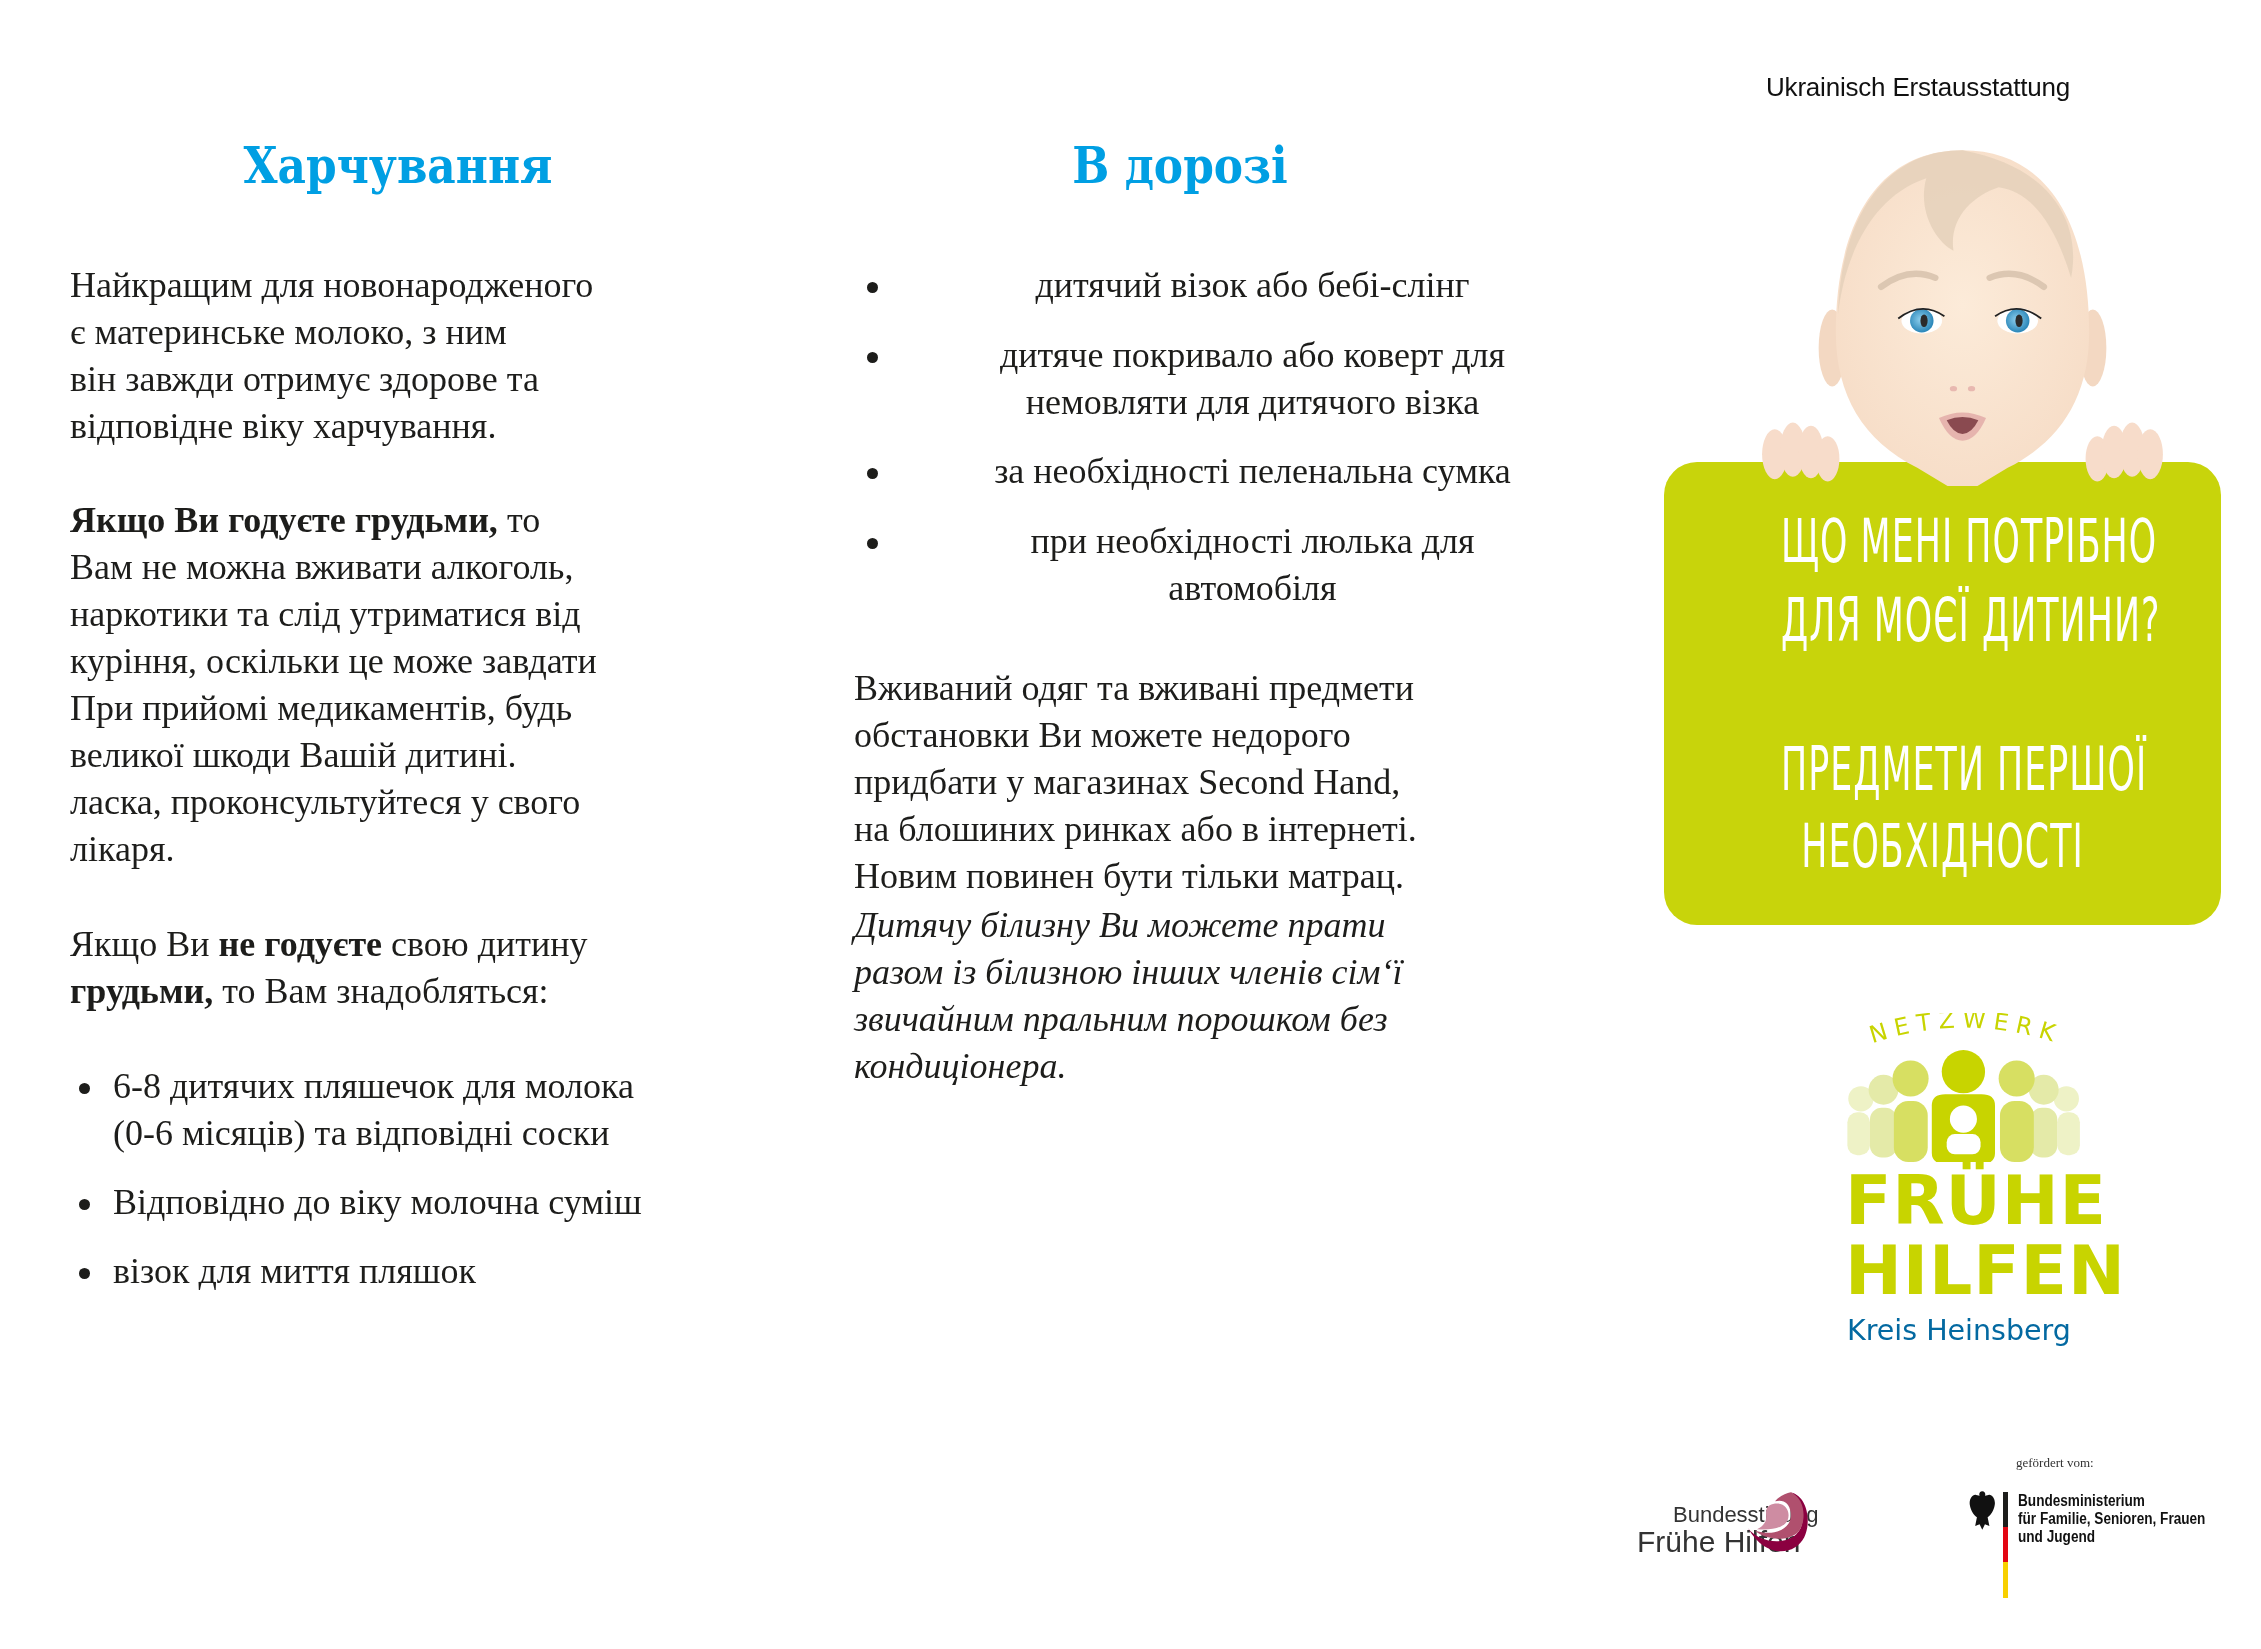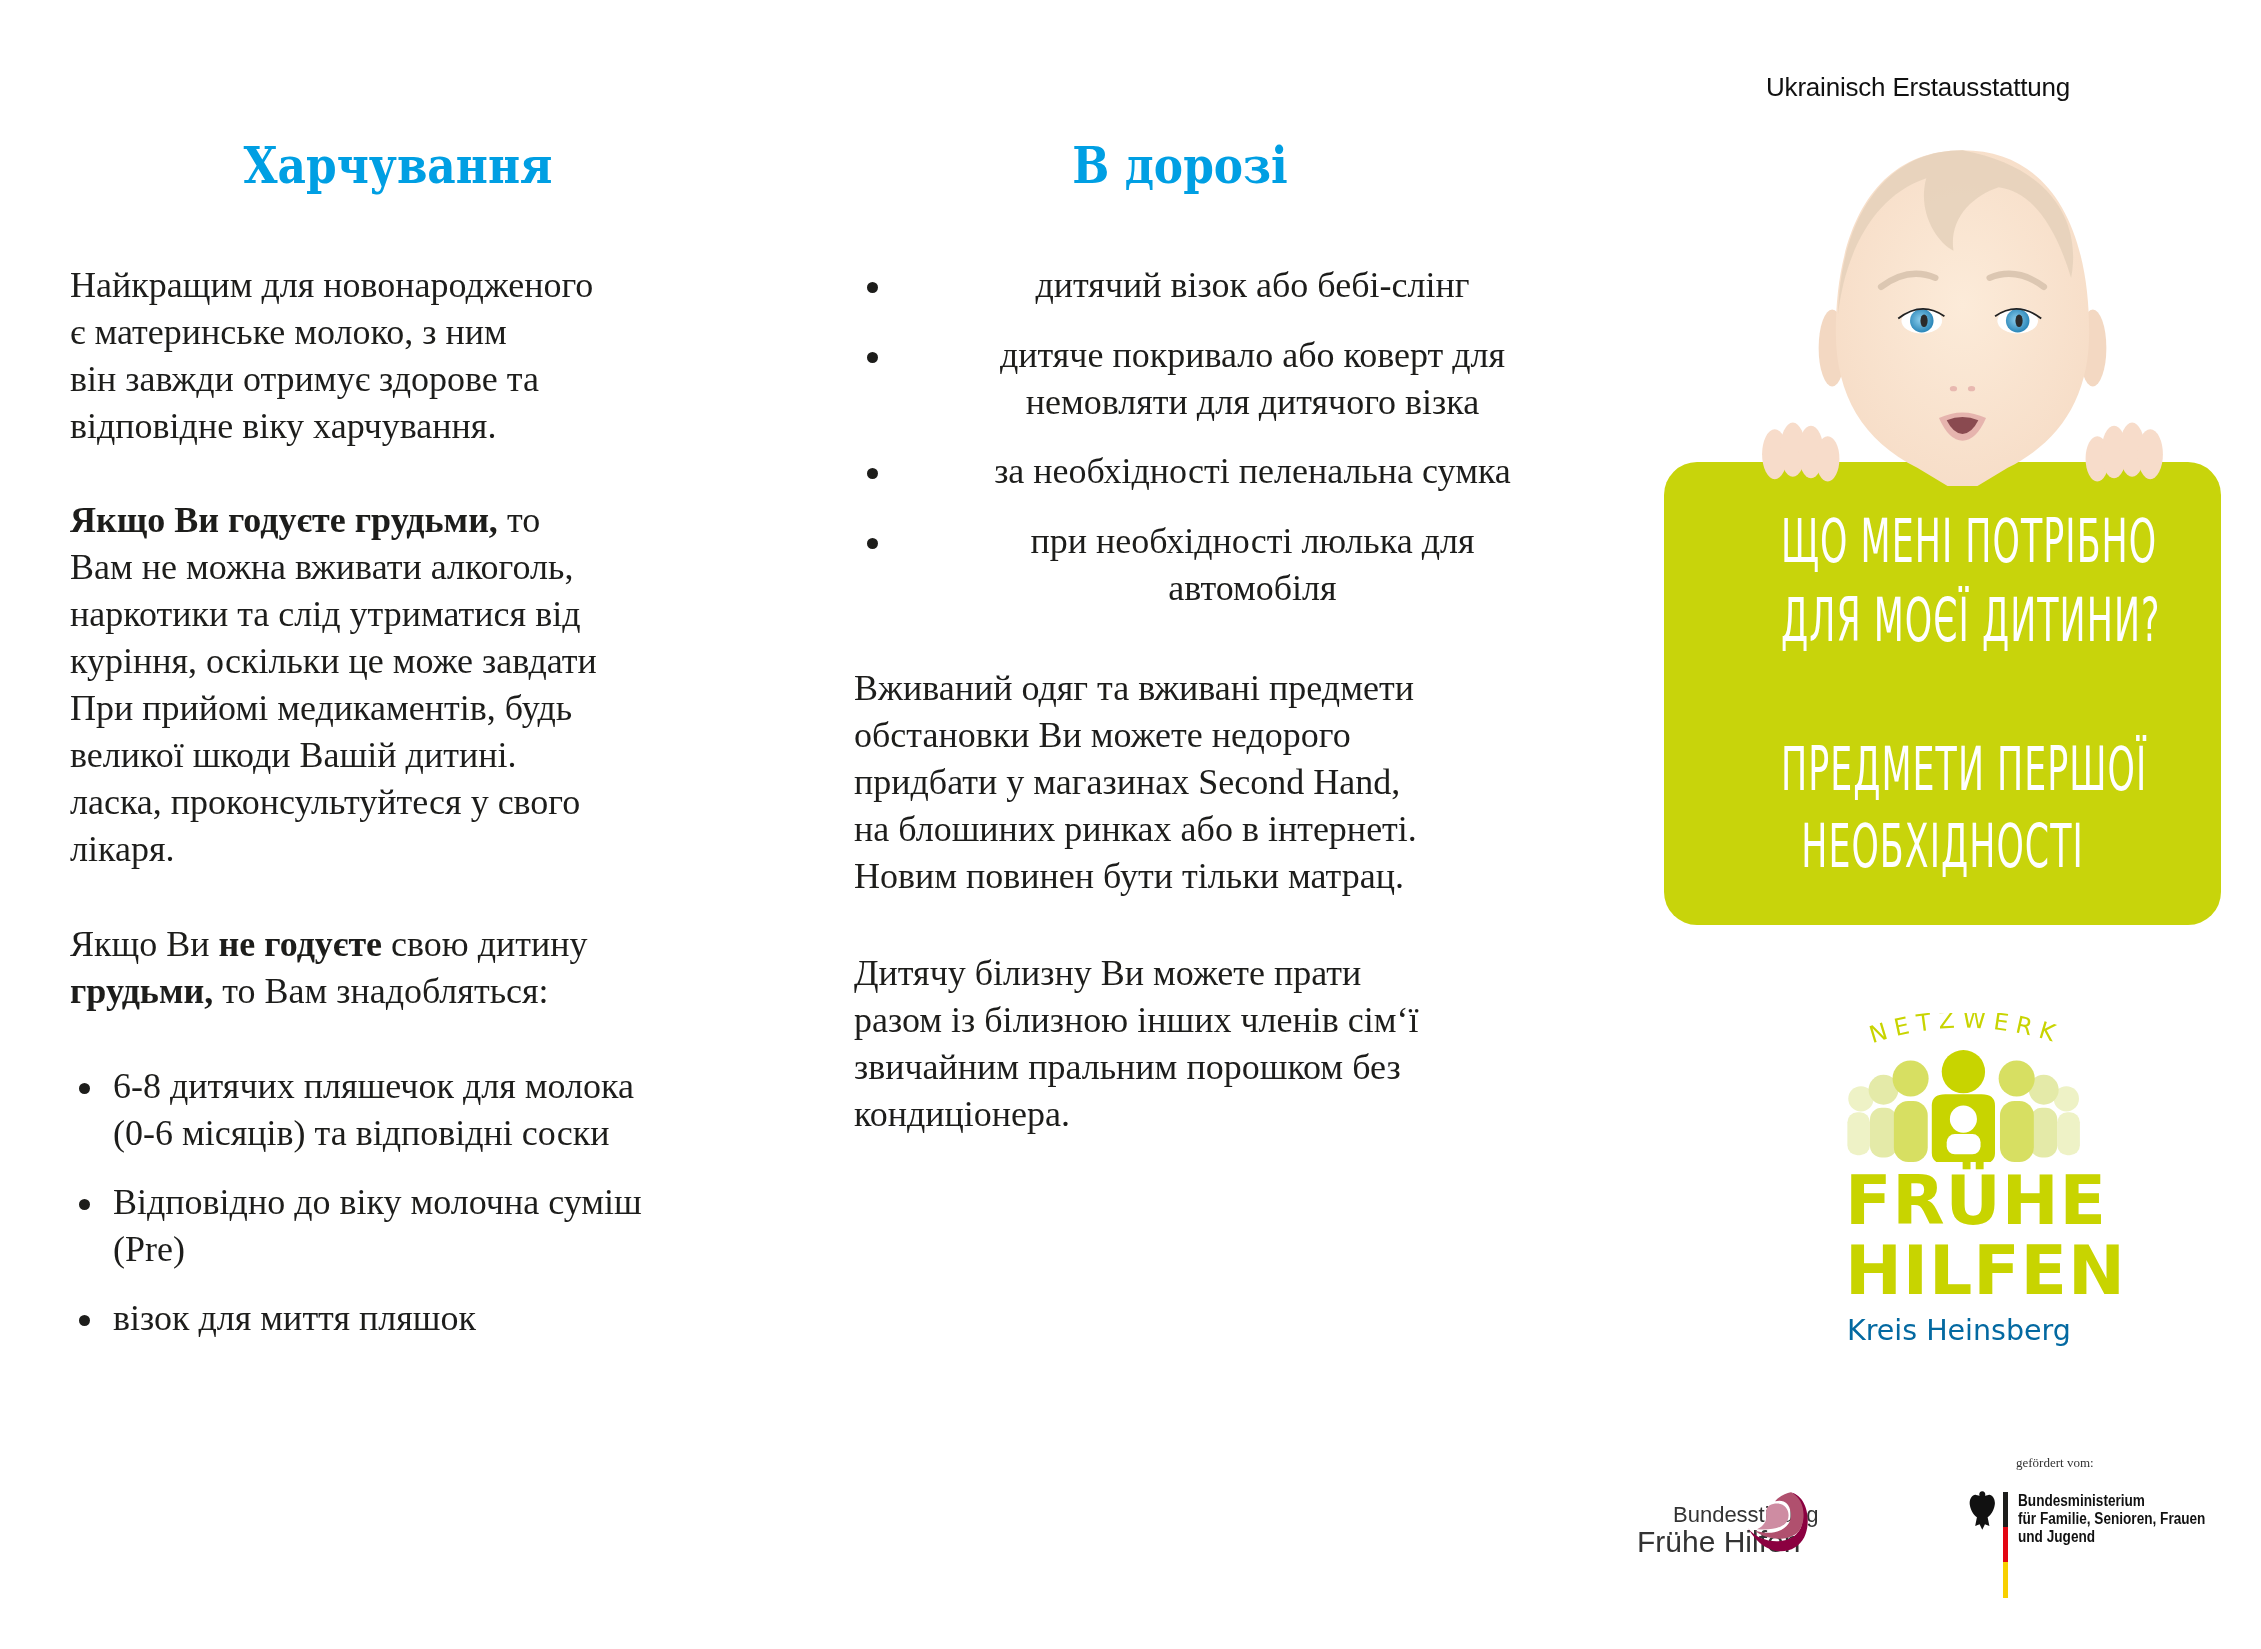--- a/index.html
+++ b/index.html
@@ -85,21 +85,20 @@
   <p><b>грудьми,</b><span> то Вам знадобляться:</span></p>
 </div>
 
 <div class="abs col col1" style="top:1063px;">
   <div class="bullet" style="margin-bottom:22px;">
     <span>6-8 дитячих пляшечок для молока</span>
     <span>(0-6 місяців) та відповідні соски</span>
   </div>
   <div class="bullet" style="margin-bottom:22px;">
     <span>Відповідно до віку молочна суміш</span>
-    <span>(Pre)</span>
   </div>
   <div class="bullet">
     <span>візок для миття пляшок</span>
   </div>
 </div>
 
 <div class="abs heading h2">В дорозі</div>
 
 <div class="abs col col2" style="top:262px;">
   <div class="bullet" style="margin-bottom:22.6px;">
@@ -119,21 +118,21 @@
 </div>
 
 <div class="abs col" style="left:854px; top:665px;">
   <p>Вживаний одяг та вживані предмети</p>
   <p>обстановки Ви можете недорого</p>
   <p>придбати у магазинах Second Hand,</p>
   <p>на блошиних ринках або в інтернеті.</p>
   <p>Новим повинен бути тільки матрац.</p>
 </div>
 
-<div class="abs col" style="left:854px; top:950px;">
+<div class="abs col" style="left:854px; top:902px;font-style:italic;">
   <p>Дитячу білизну Ви можете прати</p>
   <p>разом із білизною інших членів сім‘ї</p>
   <p>звичайним пральним порошком без</p>
   <p>кондиціонера.</p>
 </div>
 
 <div class="abs green-box"></div>
 
 <svg class="abs baby" viewBox="0 0 1240 760">
   <defs>

